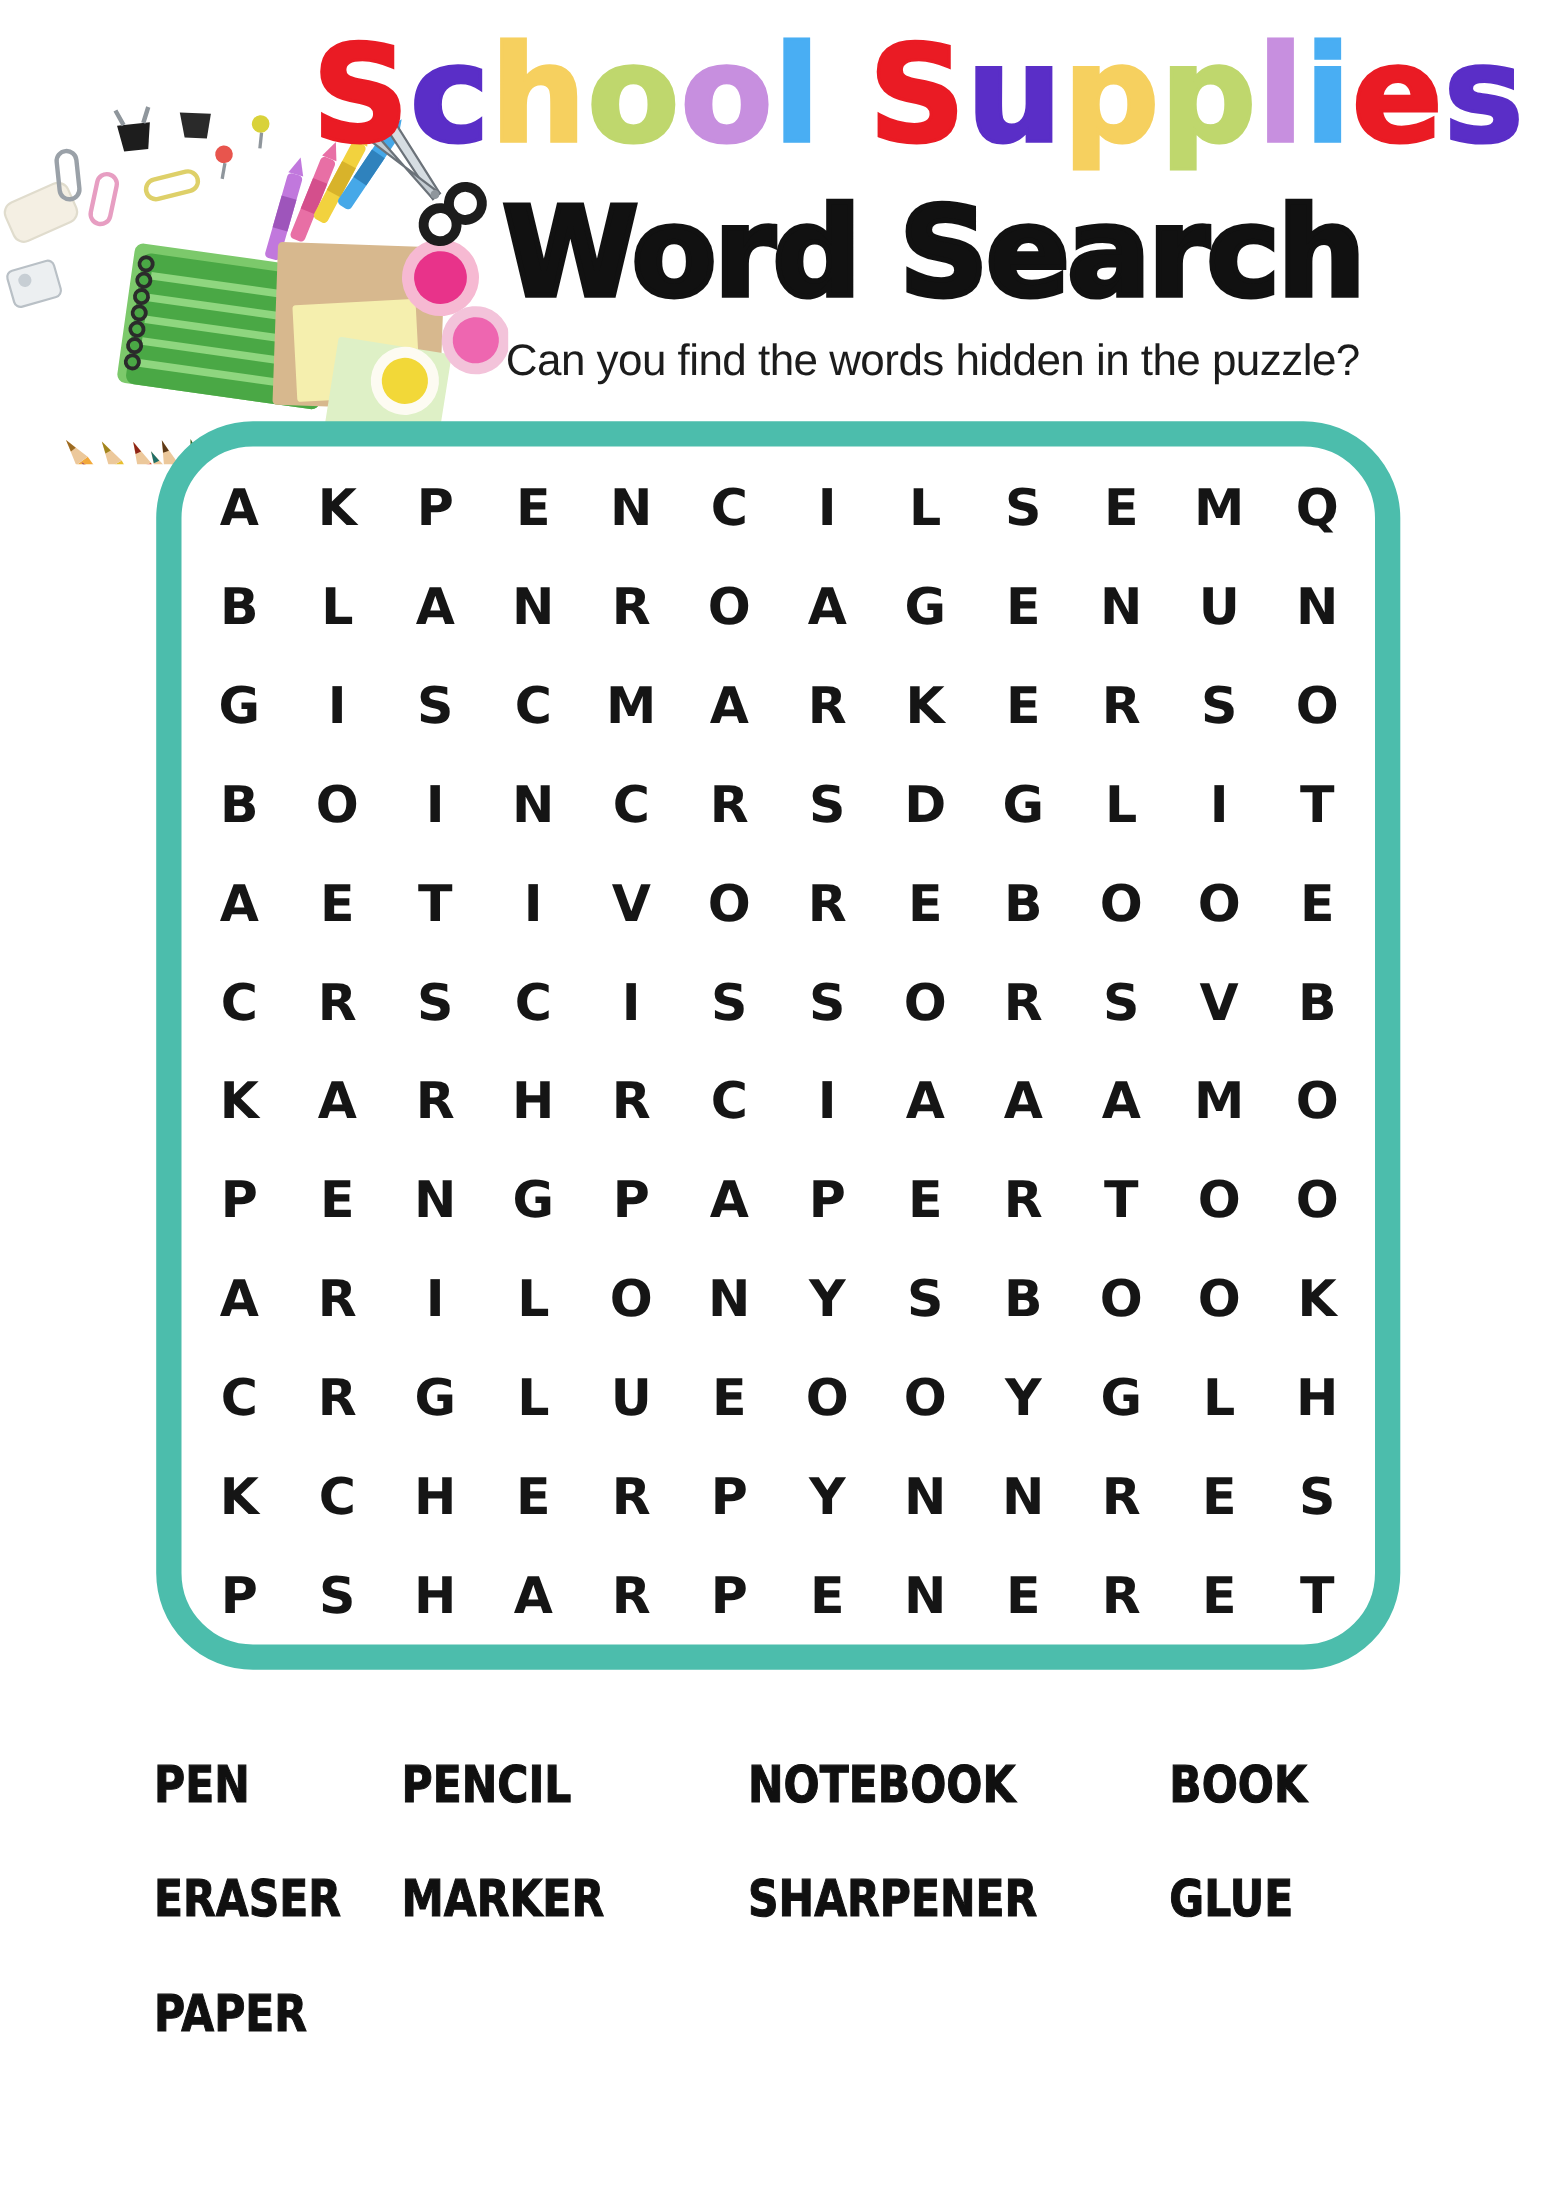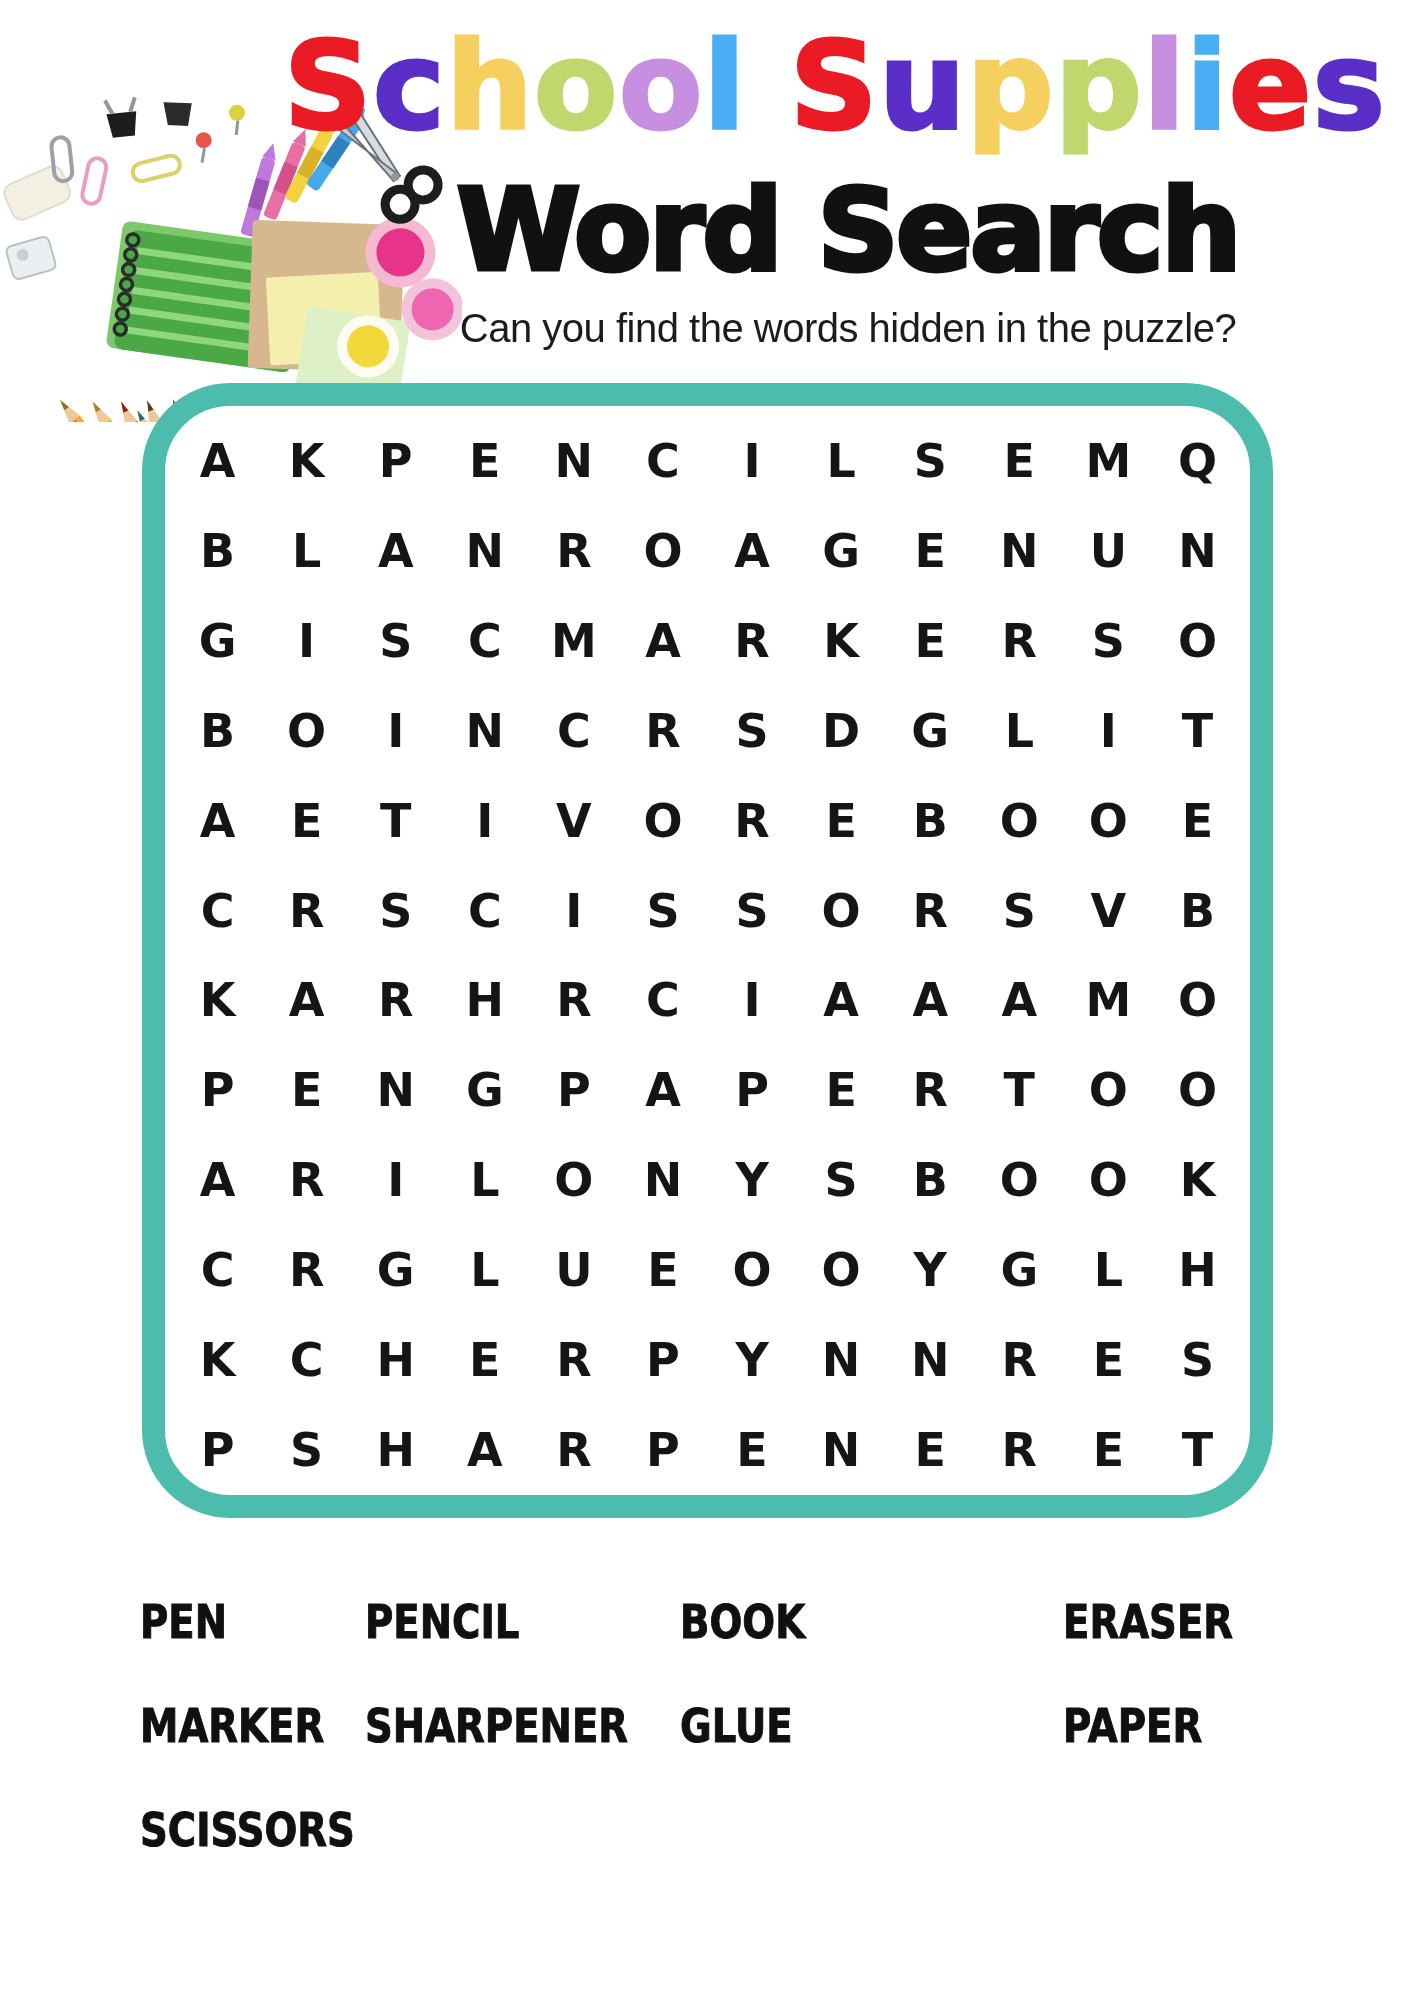--- a/index.html
+++ b/index.html
@@ -328,22 +328,22 @@
         <span class="cell" style="color: rgb(21, 21, 21);">E</span>
         <span class="cell" style="color: rgb(21, 21, 21);">R</span>
         <span class="cell" style="color: rgb(21, 21, 21);">E</span>
         <span class="cell" style="color: rgb(21, 21, 21);">T</span>
       </div>
   </section>
 
   <section class="word-list">
       <div class="word"><span>PEN</span></div>
       <div class="word"><span>PENCIL</span></div>
+      <div class="word"><span>NOTEBOOK</span></div>
       <div class="word"><span>BOOK</span></div>
       <div class="word"><span>ERASER</span></div>
       <div class="word"><span>MARKER</span></div>
       <div class="word"><span>SHARPENER</span></div>
       <div class="word"><span>GLUE</span></div>
       <div class="word"><span>PAPER</span></div>
-      <div class="word"><span>SCISSORS</span></div>
     </section>
 
 </div>
 
 </body></html>

